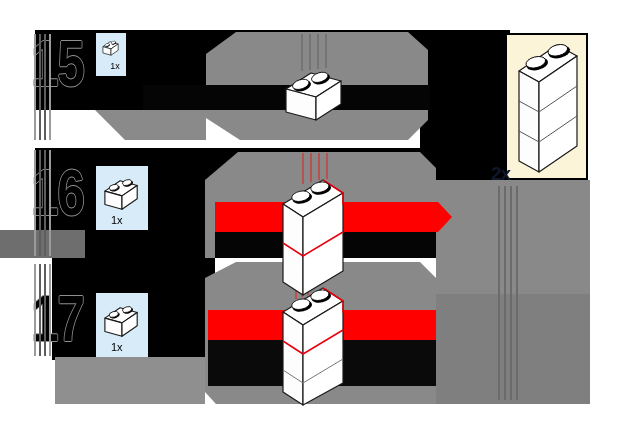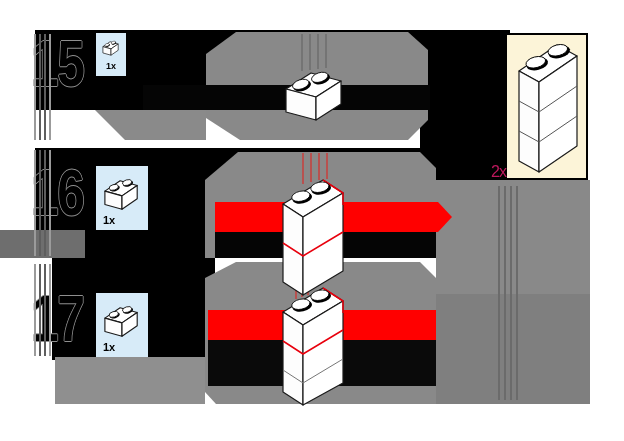--- a/index.html
+++ b/index.html
@@ -15,36 +15,36 @@
     font-size:64px;font-weight:bold;line-height:1;color:#000;
     transform:scaleX(.78);transform-origin:left top;
     letter-spacing:-2px;
     text-shadow:-1px 0 0 #8f8f8f,1px 0 0 #8f8f8f,0 -1px 0 #8f8f8f,0 1px 0 #8f8f8f;
     z-index:3;
   }
   .callout{
     position:absolute;background:#d7ebf8;z-index:4;
   }
   .callout .count{
-    position:absolute;color:#000;font-weight:bold;
+    position:absolute;color:#000;font-weight:normal;padding-left:8px;
   }
   .callout-small{left:96px;top:33px;width:30px;height:43px;}
   .callout-small .count{left:0;right:0;bottom:5px;text-align:center;font-size:9px;}
   .callout-16{left:96px;top:166px;width:52px;height:64px;}
   .callout-17{left:96px;top:293px;width:52px;height:64px;}
   .callout-big .count{left:7px;bottom:4px;font-size:11px;}
   .brick-icon-sm{position:absolute;left:5px;top:6px;}
   .brick-icon-lg{position:absolute;left:5px;top:9px;}
   .mult-box{
     position:absolute;left:505px;top:33px;width:83px;height:147px;
     background:#fcf4d8;border:2px solid #000;box-sizing:border-box;z-index:5;
   }
   .mult-count{
     position:absolute;left:491px;top:163px;z-index:6;
-    font-size:16px;font-weight:normal;color:#be185d;letter-spacing:-1px;
+    font-size:19px;font-weight:bold;color:#0f172a;letter-spacing:-1px;
   }
 </style>
 </head>
 <body>
 
 <svg class="layer" width="624" height="441" viewBox="0 0 624 441">
 
   <g>
     <rect x="35" y="30" width="170" height="80" fill="#000"></rect>
     <rect x="200" y="30" width="308" height="88" fill="#000"></rect>

